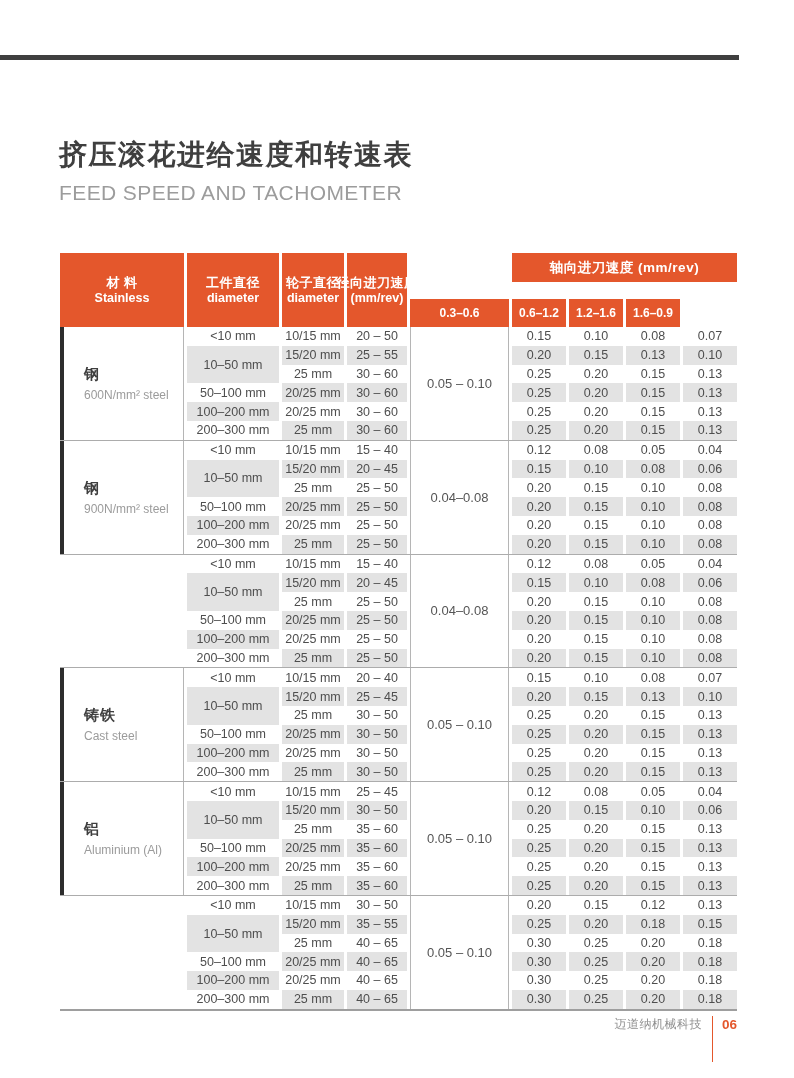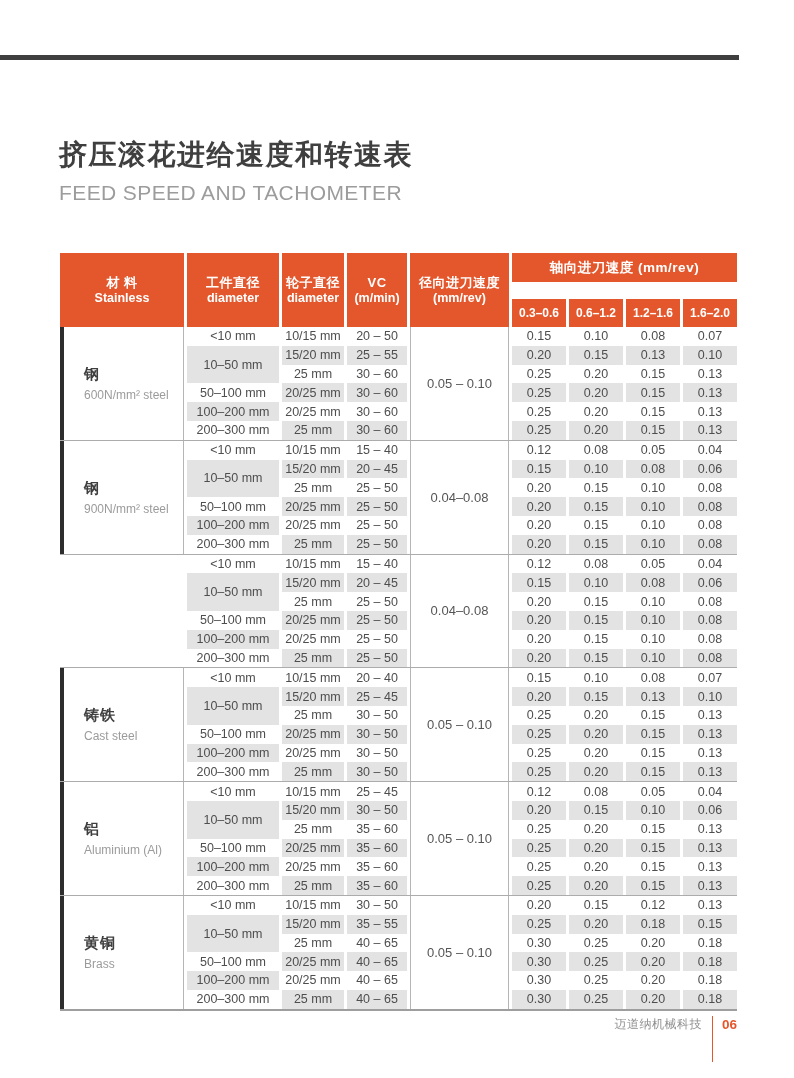--- a/index.html
+++ b/index.html
@@ -77,32 +77,28 @@
       </div>
       <div class="th th-span">
         <span class="zh">工件直径</span>
         <span class="en">diameter</span>
       </div>
       <div class="th th-span">
         <span class="zh">轮子直径</span>
         <span class="en">diameter</span>
       </div>
       <div class="th th-span">
-        <span class="zh">VC</span>
-        <span class="en">(m/min)</span>
-      </div>
-      <div class="th th-span">
         <span class="zh">径向进刀速度</span>
         <span class="en">(mm/rev)</span>
       </div>
       <div class="th th-axial">轴向进刀速度 (mm/rev)</div>
       <div class="th th-range">0.3–0.6</div>
       <div class="th th-range">0.6–1.2</div>
       <div class="th th-range">1.2–1.6</div>
-      <div class="th th-range">1.6–2.0</div>
+      <div class="th th-range">1.6–0.9</div>
     </div>
     <div id="tbody">
         <div class="grid group">
           <div class="cell cell-material">
             <div class="mat-zh">钢</div>
             <div class="mat-en">600N/mm² steel</div>
           </div>
           <div class="cell" style="grid-area: 1 / 2 / 2;">&lt;10 mm</div>
           <div class="cell shade" style="grid-area: 2 / 2 / 4;">10–50 mm</div>
           <div class="cell" style="grid-area: 4 / 2 / 5;">50–100 mm</div>
@@ -328,24 +324,20 @@
           <div class="cell" style="grid-area: 5 / 6;">0.25</div>
           <div class="cell" style="grid-area: 5 / 7;">0.20</div>
           <div class="cell" style="grid-area: 5 / 8;">0.15</div>
           <div class="cell" style="grid-area: 5 / 9;">0.13</div>
           <div class="cell shade" style="grid-area: 6 / 6;">0.25</div>
           <div class="cell shade" style="grid-area: 6 / 7;">0.20</div>
           <div class="cell shade" style="grid-area: 6 / 8;">0.15</div>
           <div class="cell shade" style="grid-area: 6 / 9;">0.13</div>
         </div>
         <div class="grid group">
-          <div class="cell cell-material">
-            <div class="mat-zh">黄铜</div>
-            <div class="mat-en">Brass</div>
-          </div>
           <div class="cell" style="grid-area: 1 / 2 / 2;">&lt;10 mm</div>
           <div class="cell shade" style="grid-area: 2 / 2 / 4;">10–50 mm</div>
           <div class="cell" style="grid-area: 4 / 2 / 5;">50–100 mm</div>
           <div class="cell shade" style="grid-area: 5 / 2 / 6;">100–200 mm</div>
           <div class="cell" style="grid-area: 6 / 2 / 7;">200–300 mm</div>
           <div class="cell" style="grid-area: 1 / 3;">10/15 mm</div>
           <div class="cell shade" style="grid-area: 2 / 3;">15/20 mm</div>
           <div class="cell" style="grid-area: 3 / 3;">25 mm</div>
           <div class="cell shade" style="grid-area: 4 / 3;">20/25 mm</div>
           <div class="cell" style="grid-area: 5 / 3;">20/25 mm</div>

